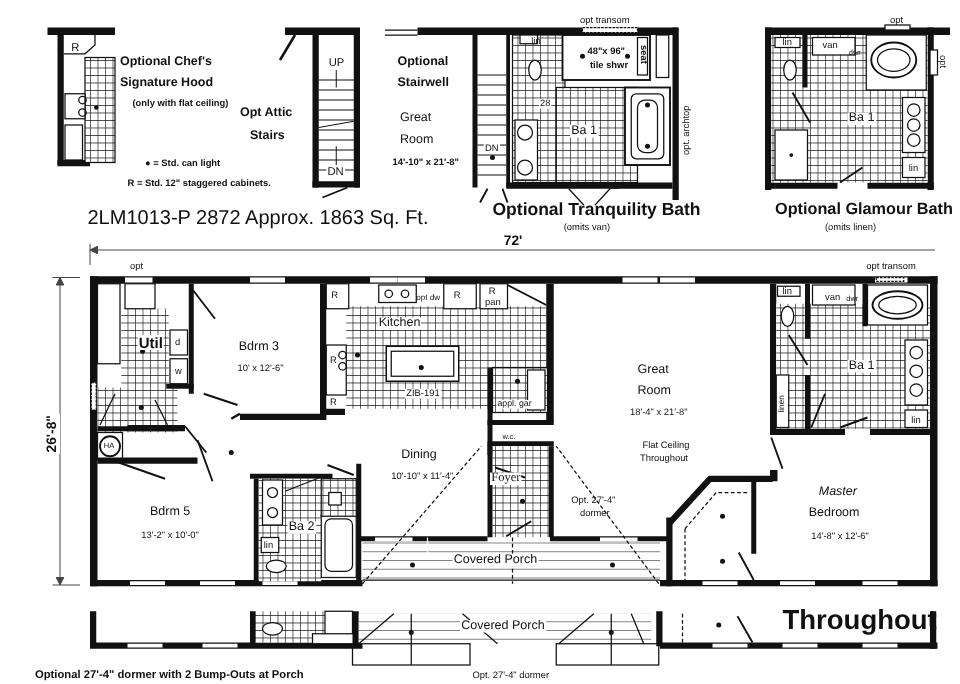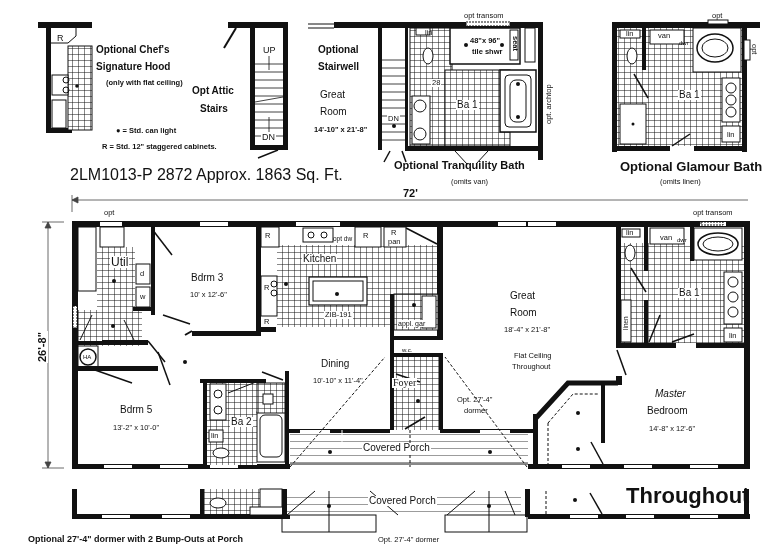--- a/index.html
+++ b/index.html
@@ -358,39 +358,39 @@
 <div class="t xs b" style="left:314px;top:126px;">14'-10" x 21'-8"</div>
 <div class="t xs bg" style="left:387px;top:115px;">DN</div>
 <div class="t xs" style="left:464px;top:12px;">opt transom</div>
 <div class="t xs b" style="left:470px;top:37px;">48"x 96"</div>
 <div class="t xs b" style="left:472px;top:48px;">tile shwr</div>
 <div class="t xs b vert90" style="left:519px;top:36px;">seat</div>
 <div class="t xs vert" style="left:545px;top:124px;">opt. archtop</div>
 <div class="t xs" style="left:425px;top:29px;">lin</div>
 <div class="t xs bg" style="left:431px;top:79px;">28</div>
 <div class="t md bg" style="left:456px;top:100px;">Ba 1</div>
-<div class="t md b" style="left:394px;top:160px;font-size:11px;">Optional Tranquility Bath</div>
+<div class="t md b" style="left:394px;top:160px;font-size:14px;">Optional Tranquility Bath</div>
 <div class="t xs" style="left:451px;top:178px;">(omits van)</div>
 
 <div class="t xs" style="left:712px;top:12px;">opt</div>
 <div class="t xs vert90" style="left:758px;top:44px;">opt</div>
 <div class="t xs" style="left:626px;top:30px;">lin</div>
 <div class="t xs" style="left:658px;top:32px;">van</div>
 <div class="t xs" style="left:679px;top:40px;font-size:6px;">dwr</div>
 <div class="t md bg" style="left:678px;top:90px;">Ba 1</div>
 <div class="t xs" style="left:727px;top:131px;">lin</div>
 <div class="t md b" style="left:620px;top:160px;font-size:13px;">Optional Glamour Bath</div>
 <div class="t xs" style="left:660px;top:178px;">(omits linen)</div>
 
 <div class="t lg" style="left:70px;top:167px;font-size:16px;">2LM1013-P 2872 Approx. 1863 Sq. Ft.</div>
 <div class="t sm b bg" style="left:402px;top:188px;font-size:11px;">72'</div>
 <div class="t sm b vert bg" style="left:37px;top:363px;font-size:11px;">26'-8"</div>
 
 <div class="t xs" style="left:104px;top:209px;">opt</div>
-<div class="t md bg" style="left:110px;top:256px;font-size:12px;">Util</div>
+<div class="t md bg" style="left:110px;top:268px;font-size:12px;font-weight:bold;">Util</div>
 <div class="t xs" style="left:140px;top:270px;">d</div>
 <div class="t xs" style="left:140px;top:293px;">w</div>
 <div class="t xs" style="left:83px;top:354px;font-size:6px;">HA</div>
 
 <div class="t md" style="left:191px;top:273px;">Bdrm 3</div>
 <div class="t xs" style="left:190px;top:291px;">10' x 12'-6"</div>
 
 <div class="t xs" style="left:265px;top:232px;">R</div>
 <div class="t xs" style="left:333px;top:236px;font-size:6.5px;">opt dw</div>
 <div class="t xs" style="left:363px;top:232px;">R</div>

